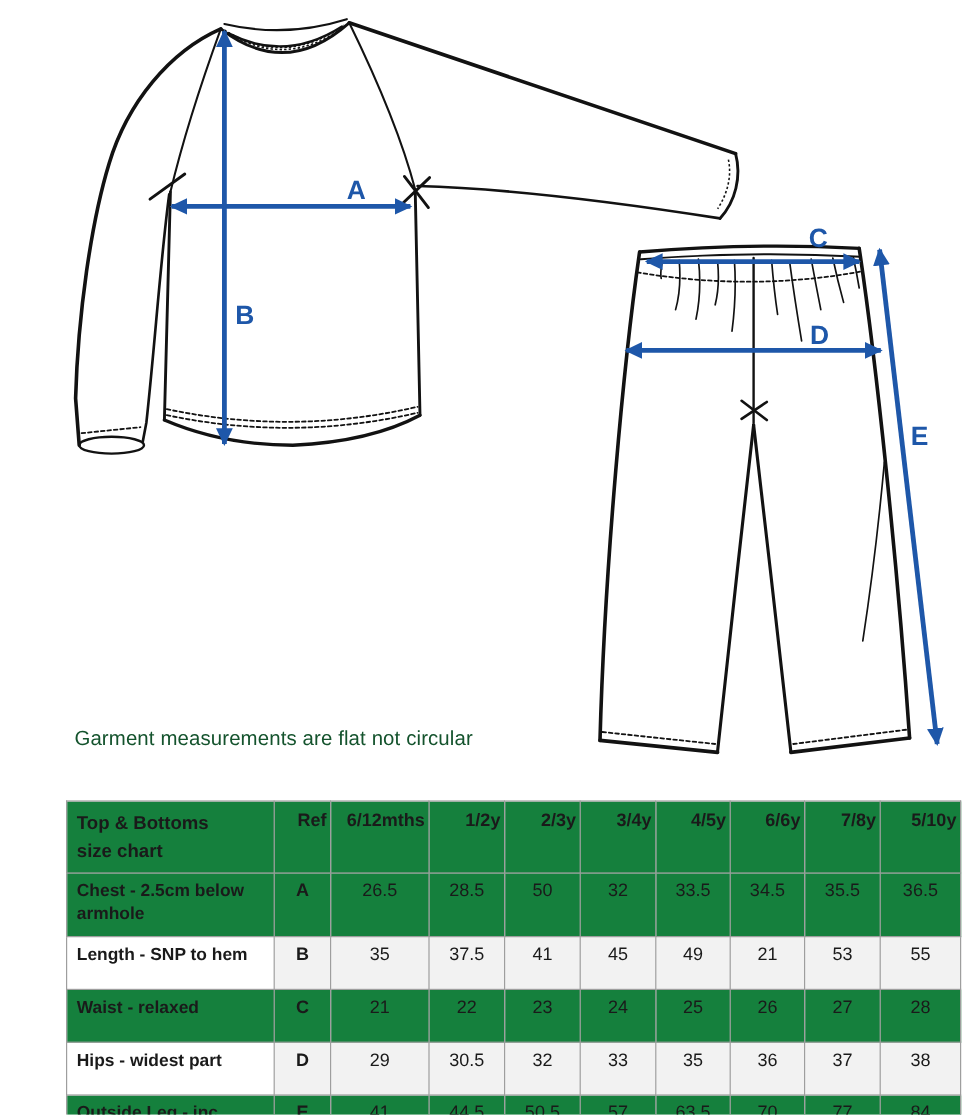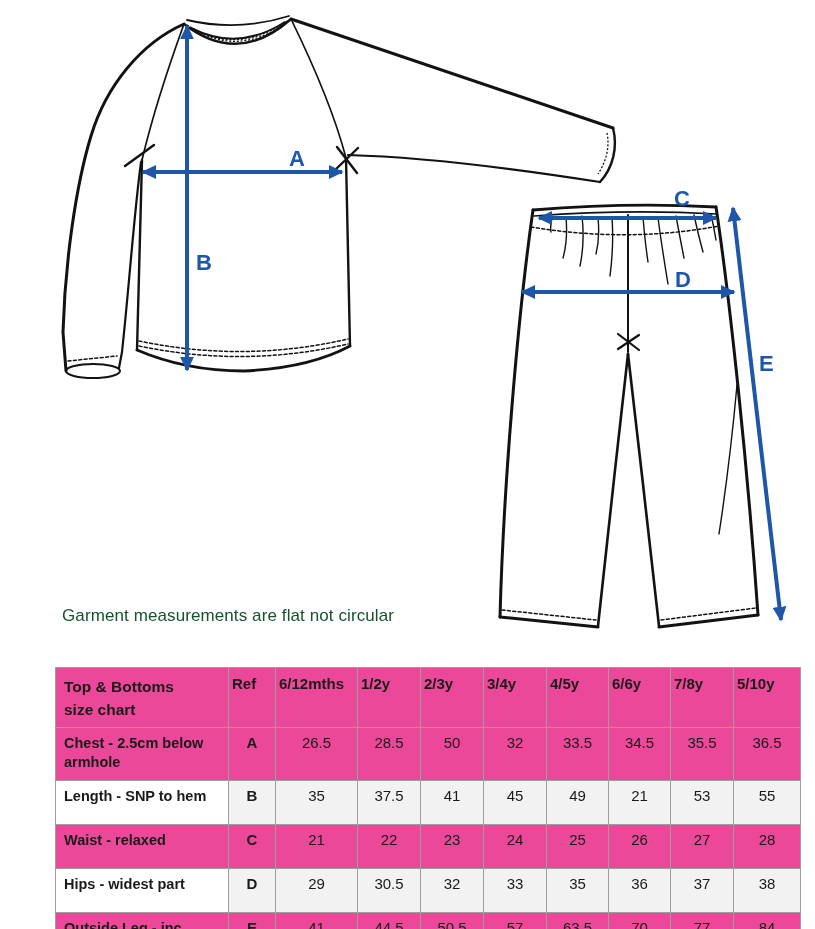--- a/index.html
+++ b/index.html
@@ -22,29 +22,29 @@
   table.size-chart {
     position:absolute; left:55px; top:667px;
     width:745px;
     border-collapse:collapse;
     table-layout:fixed;
   }
   .size-chart td, .size-chart th {
     border:1px solid #9e9e9e;
     vertical-align:top;
     padding:6px 3px;
-    background:#ec4899;
+    background:#15803d;
     font-weight:normal;
   }
   .size-chart .title-cell {
     text-align:left; padding-left:8px; padding-top:7px;
     font-weight:bold; font-size:15.5px; line-height:23px;
   }
   .size-chart .col-head {
-    text-align:left; font-weight:bold; font-size:15px; padding-top:7px;
+    text-align:right; font-weight:bold; font-size:15px; padding-top:7px;
   }
   .size-chart .row-label {
     text-align:left; padding-left:8px;
     font-weight:bold; font-size:14.5px; line-height:19px;
   }
   .size-chart .ref-cell {
     text-align:center; font-weight:bold; font-size:15px;
   }
   .size-chart .val-cell {
     text-align:center; font-size:15px;

